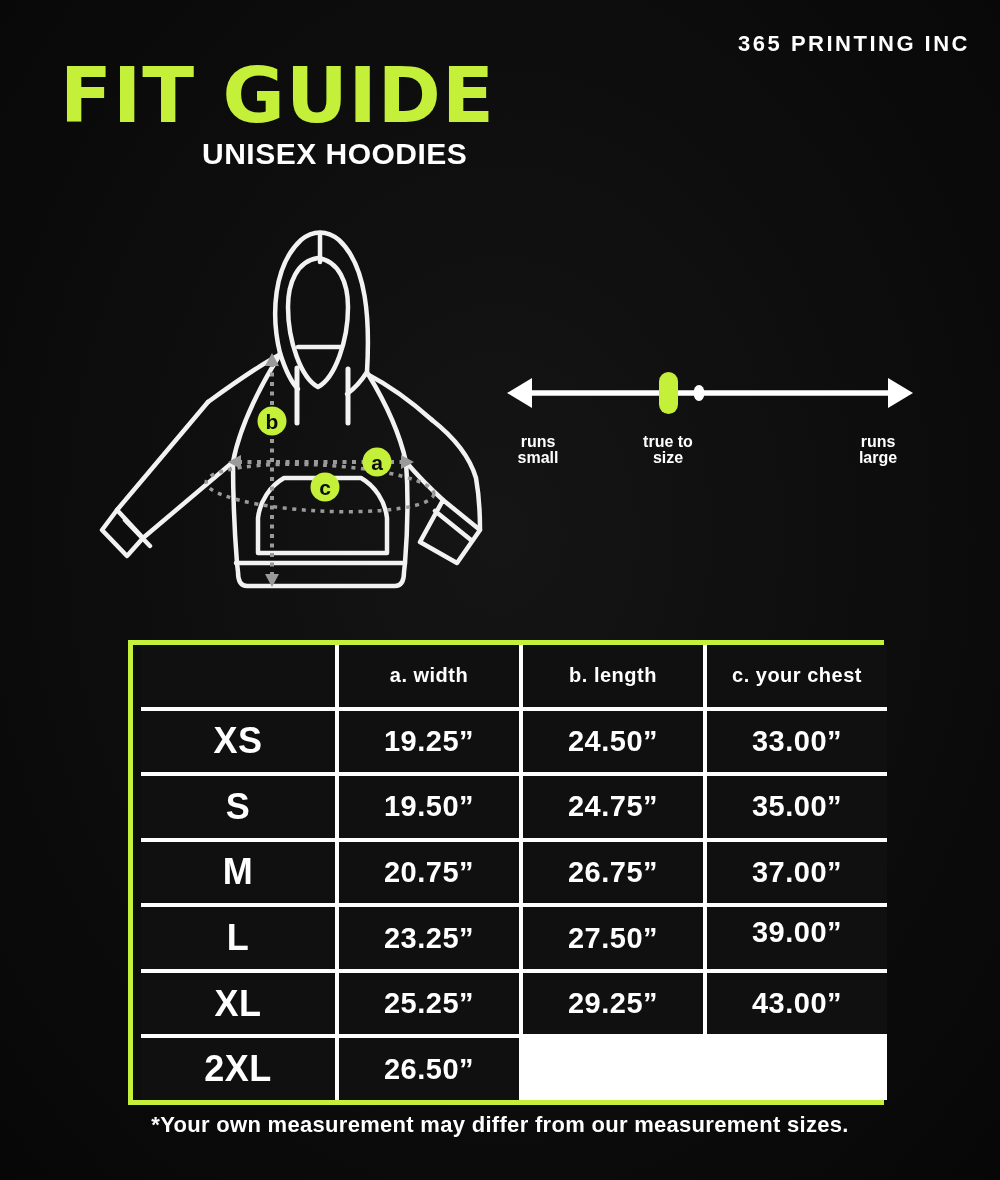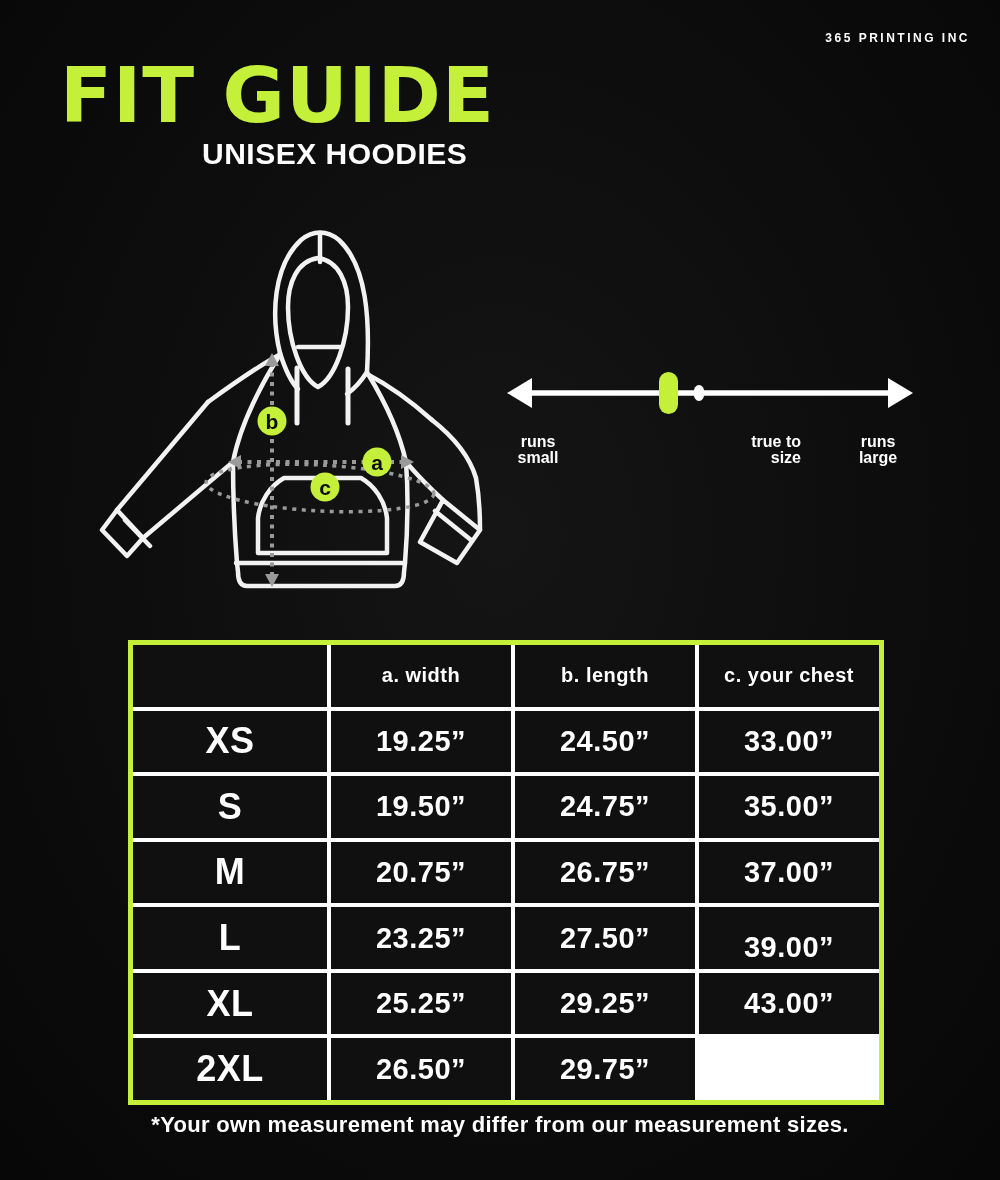--- a/index.html
+++ b/index.html
@@ -15,21 +15,21 @@
   body{
     position:relative;
     width:1000px;height:1180px;
     background:radial-gradient(ellipse at 50% 45%, #151515 0%, #0d0d0d 55%, #070707 100%);
     font-family:"Liberation Sans", sans-serif;
     color:var(--text);
     overflow:hidden;
   }
   .brand{
     position:absolute;top:31px;right:30px;
-    font-size:12px;font-weight:700;letter-spacing:2.5px;
+    font-size:22px;font-weight:700;letter-spacing:2.5px;
     color:var(--text);
   }
   .title{
     position:absolute;left:60px;top:58px;
     font-family:"DejaVu Sans", sans-serif;
     font-size:76px;font-weight:800;letter-spacing:1px;line-height:1;
     color:var(--accent);
   }
   .subtitle{
     position:absolute;left:202px;top:137px;
@@ -37,45 +37,46 @@
     color:var(--text);
   }
   .hoodie-wrap{position:absolute;left:80px;top:220px;width:420px;height:395px;}
   .scale-wrap{position:absolute;left:500px;top:350px;width:420px;height:90px;}
   .scale-label{
     position:absolute;top:434px;width:150px;
     text-align:center;font-size:16px;font-weight:800;line-height:1.02;
     color:var(--text);
   }
   .scale-label.left{left:463px;}
-  .scale-label.center{left:651px;text-align:right;}
+  .scale-label.center{left:593px;}
   .scale-label.right{left:803px;}
 
   .size-table{
     position:absolute;left:128px;top:640px;width:756px;height:465px;
     border:5px solid var(--accent);
     background:var(--background);
   }
   .table-grid{
     width:746px;height:455px;
     display:grid;
     grid-template-columns:194px 1fr 1fr 1fr;
     grid-template-rows:repeat(7,1fr);
     gap:4px;
     background:#ffffff;
+    margin-left:8px;
   }
   .cell{
     background:var(--cell);
     display:flex;align-items:center;justify-content:center;
     color:var(--text);
   }
   .header-cell{font-size:20px;font-weight:800;letter-spacing:0.5px;}
   .size-cell{font-size:36px;font-weight:800;letter-spacing:0.5px;}
   .value-cell{font-size:29px;font-weight:800;letter-spacing:0.5px;}
-  .raised{align-items:flex-start;padding-top:24px;}
+  .raised{align-items:flex-start;padding-top:9px;}
   .footnote{
     position:absolute;left:0;top:1112px;width:1000px;
     text-align:center;font-size:22px;font-weight:800;letter-spacing:0.3px;
     color:var(--text);
   }
 </style>
 </head>
 <body>
 
 <div class="brand">365 PRINTING INC</div>
@@ -184,17 +185,16 @@
       <div class="cell size-cell">L</div>
       <div class="cell value-cell">23.25”</div>
       <div class="cell value-cell">27.50”</div>
       <div class="cell value-cell raised">39.00”</div>
       <div class="cell size-cell">XL</div>
       <div class="cell value-cell">25.25”</div>
       <div class="cell value-cell">29.25”</div>
       <div class="cell value-cell">43.00”</div>
       <div class="cell size-cell">2XL</div>
       <div class="cell value-cell">26.50”</div>
-      <div class="cell value-cell">29.75”</div>
     </div>
 </div>
 
 <div class="footnote">*Your own measurement may differ from our measurement sizes.</div>
 
 </body></html>

